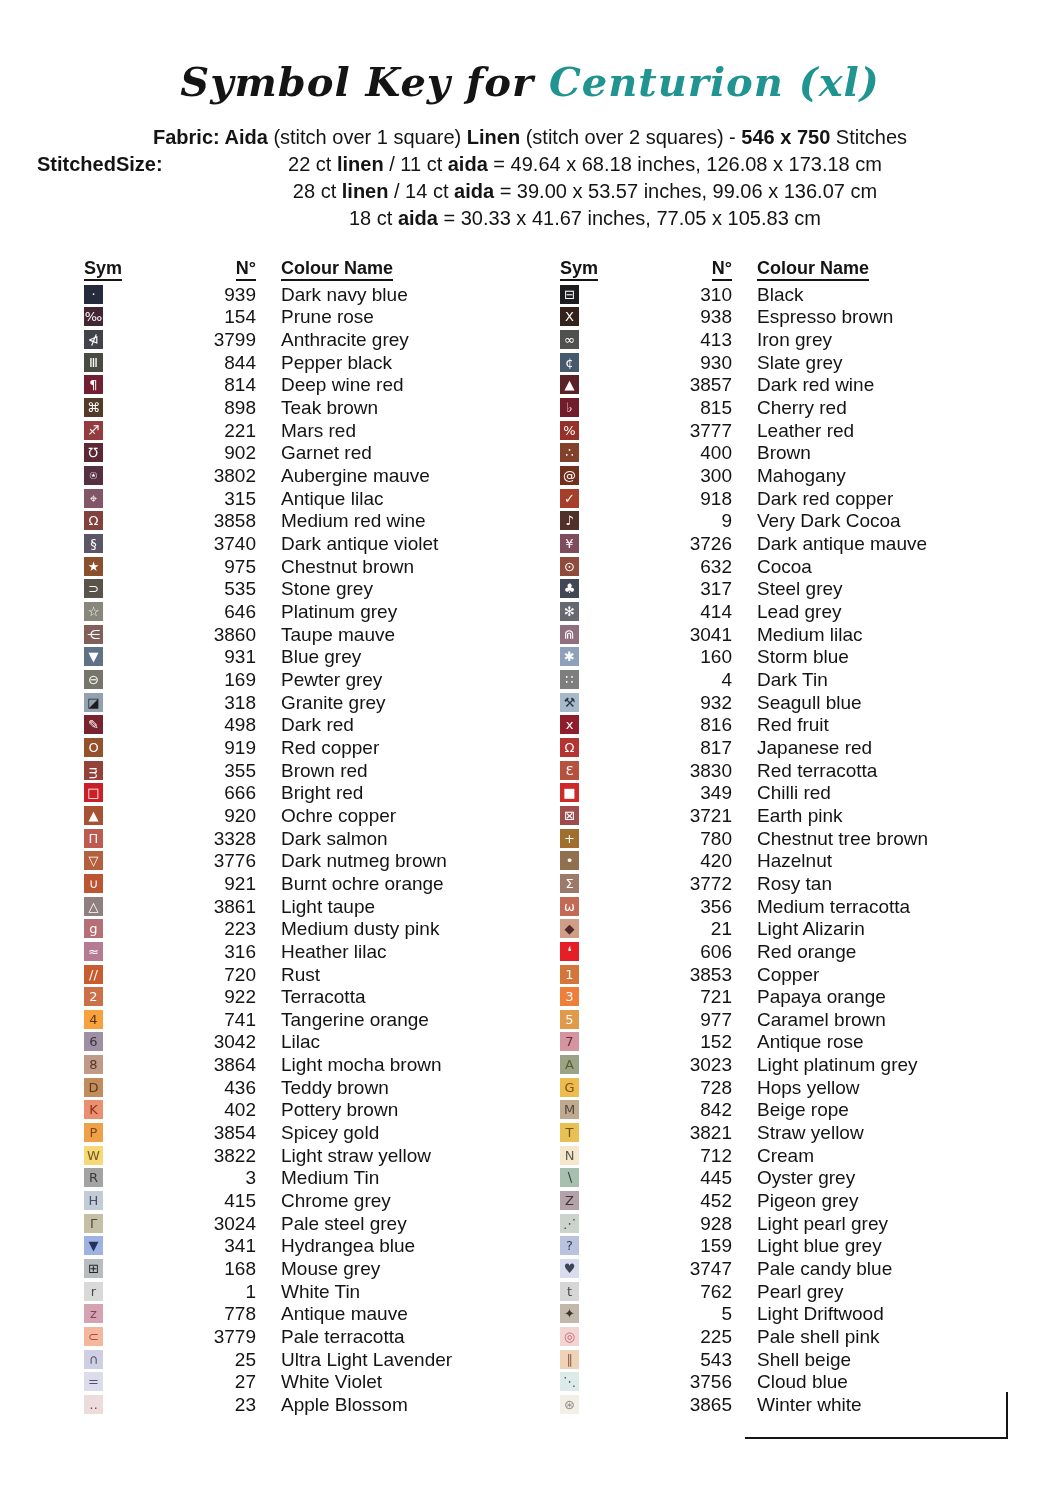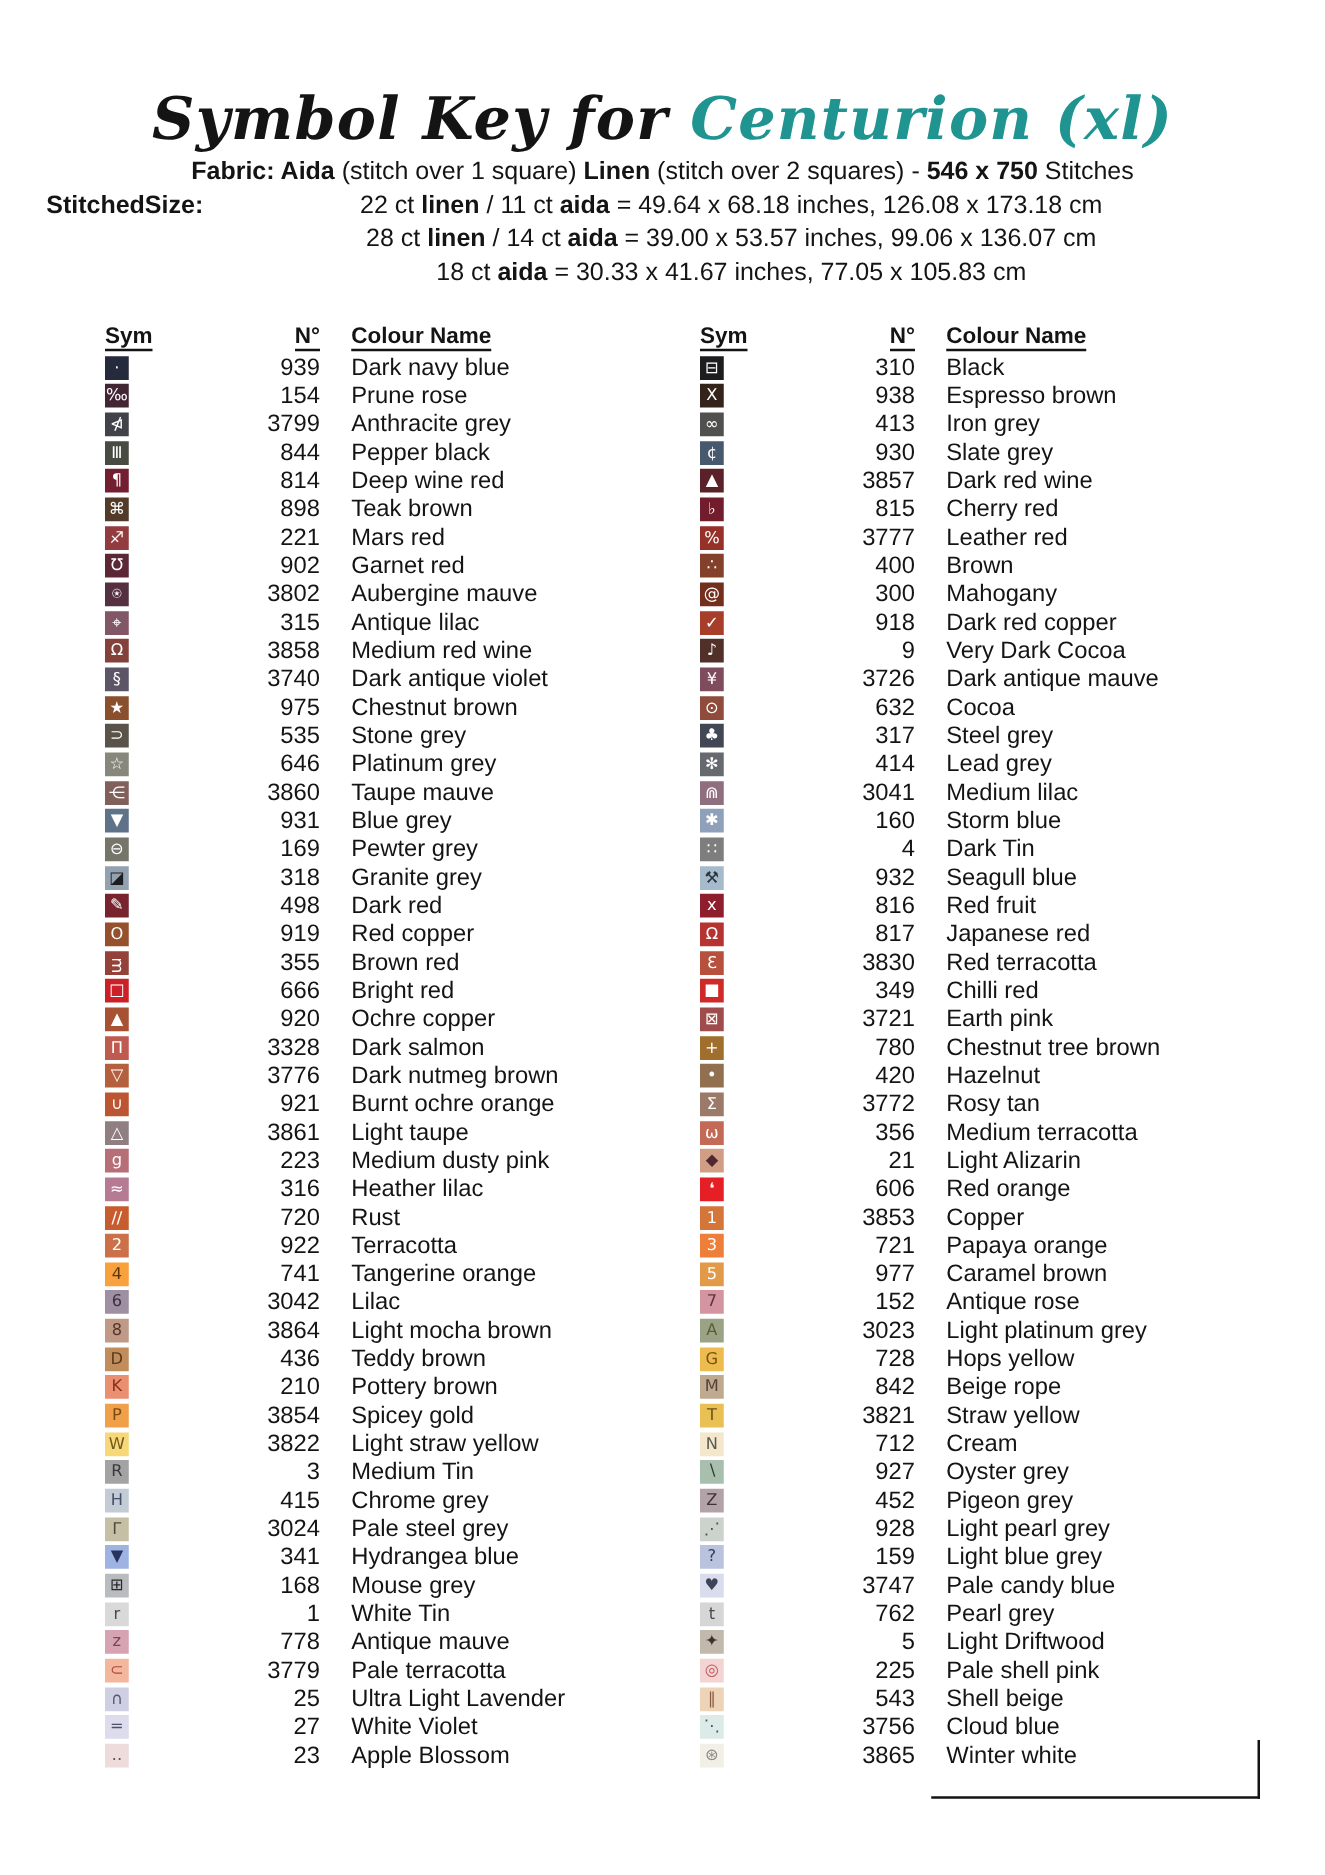--- a/index.html
+++ b/index.html
@@ -1,23 +1,23 @@
 <!DOCTYPE html>
 <html><head>
 <meta charset="utf-8">
 <style>
   html,body{margin:0;padding:0;}
   body{
     width:1060px;height:1500px;background:#ffffff;position:relative;
     font-family:"Liberation Sans",sans-serif;color:#141414;overflow:hidden;
   }
   .title{
-    position:absolute;top:68px;left:0;width:1060px;text-align:center;
+    position:absolute;top:58px;left:0;width:1060px;text-align:center;
     font-family:"DejaVu Serif",serif;font-style:italic;font-weight:bold;
-    font-size:47px;letter-spacing:1px;white-space:nowrap;
+    font-size:40px;letter-spacing:1px;white-space:nowrap;
   }
   .fabric-line{
     position:absolute;top:126px;left:0;width:1060px;text-align:center;
     font-size:20px;white-space:nowrap;
   }
   .size-label{
     position:absolute;top:153px;left:37px;font-size:20px;font-weight:bold;
   }
   .size-lines{position:absolute;top:153px;left:110px;width:950px;text-align:center;}
   .size-line{font-size:20px;height:27px;white-space:nowrap;}
@@ -276,21 +276,21 @@
   </div>
 
   <div class="row">
     <div class="sym" style="background: rgb(194, 141, 93); color: rgb(89, 57, 28);">D</div>
     <div class="num">436</div>
     <div class="name">Teddy brown</div>
   </div>
 
   <div class="row">
     <div class="sym" style="background: rgb(234, 143, 112); color: rgb(138, 46, 28);">K</div>
-    <div class="num">210</div>
+    <div class="num">402</div>
     <div class="name">Pottery brown</div>
   </div>
 
   <div class="row">
     <div class="sym" style="background: rgb(240, 160, 73); color: rgb(122, 74, 20);">P</div>
     <div class="num">3854</div>
     <div class="name">Spicey gold</div>
   </div>
 
   <div class="row">
@@ -603,21 +603,21 @@
   </div>
 
   <div class="row">
     <div class="sym" style="background: rgb(244, 231, 203); color: rgb(90, 90, 82);">N</div>
     <div class="num">712</div>
     <div class="name">Cream</div>
   </div>
 
   <div class="row">
     <div class="sym" style="background: rgb(169, 191, 174); color: rgb(46, 60, 50);">∖</div>
-    <div class="num">927</div>
+    <div class="num">445</div>
     <div class="name">Oyster grey</div>
   </div>
 
   <div class="row">
     <div class="sym" style="background: rgb(179, 163, 168); color: rgb(63, 51, 56);">Z</div>
     <div class="num">452</div>
     <div class="name">Pigeon grey</div>
   </div>
 
   <div class="row">

